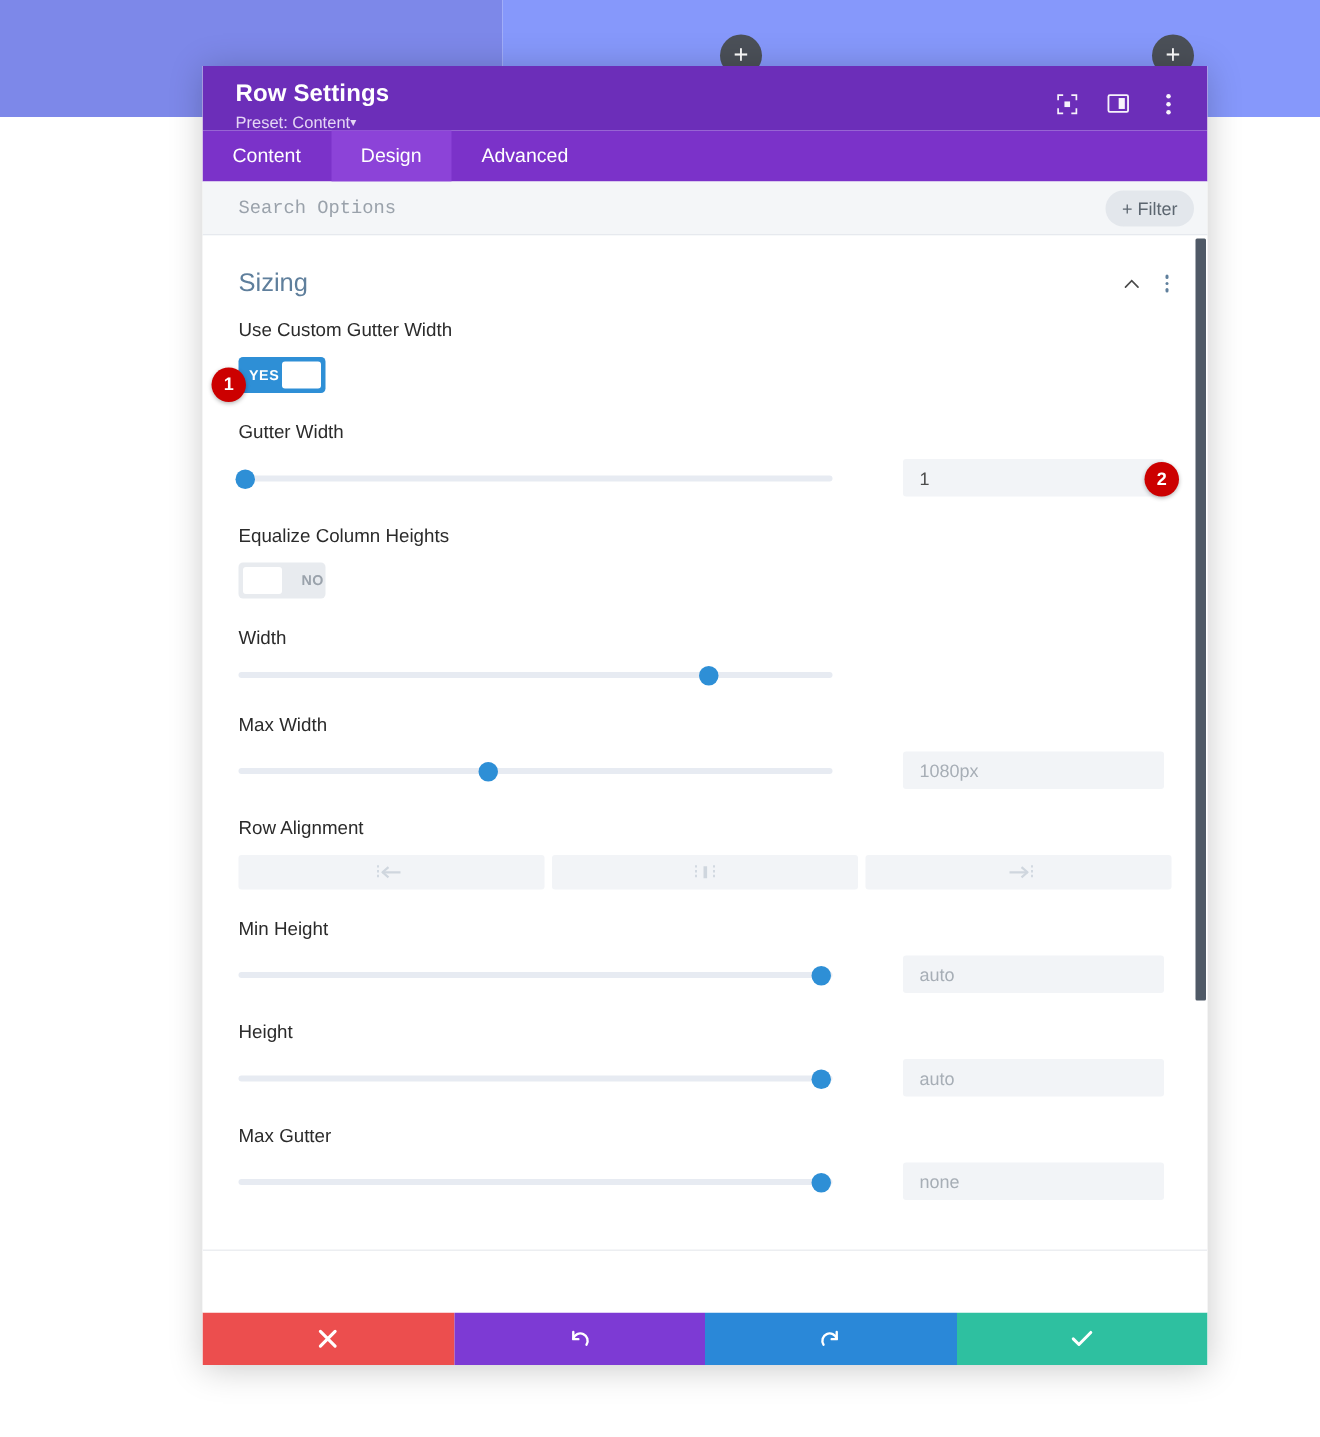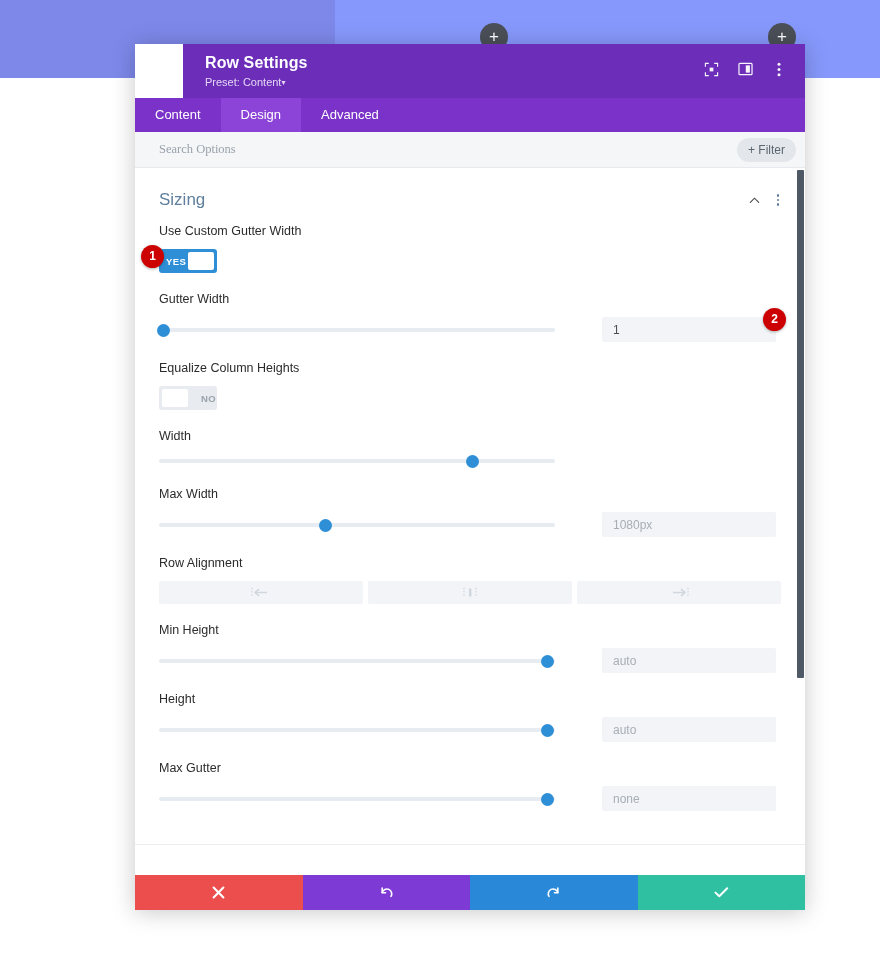--- a/index.html
+++ b/index.html
@@ -53,27 +53,26 @@
     background: #ffffff;
     box-shadow: 0 2px 22px rgba(0,0,0,0.22);
     display: flex;
     flex-direction: column;
     overflow: hidden;
   }
 
   
   .modal-header {
     background: #6c2eb9;
-    height: 54px;
+    height: 43px;
     padding: 9px 18px 0 22px;
     display: flex;
     align-items: flex-start;
     justify-content: space-between;
     flex: none;
-    margin-left: 48px;
   }
   .title-wrap { padding-top: 1px; }
   .modal-title {
     color: #ffffff;
     font-size: 16px;
     font-weight: bold;
     letter-spacing: .1px;
   }
   .modal-preset {
     color: #e4d6f5;
@@ -123,21 +122,21 @@
     align-items: center;
     justify-content: space-between;
     padding: 0 9px 0 24px;
     flex: none;
   }
   .search-input {
     border: none;
     background: transparent;
     font-size: 12.5px;
     color: #333;
-    font-family: Liberation Serif, serif;
+    font-family: Liberation Mono, monospace;
     outline: none;
     width: 420px;
   }
   .search-input::placeholder { color: #9aa2ab; }
   .filter-btn {
     background: #e3e7ec;
     color: #5c6670;
     font-size: 12px;
     padding: 5px 11px;
     border-radius: 12px;

